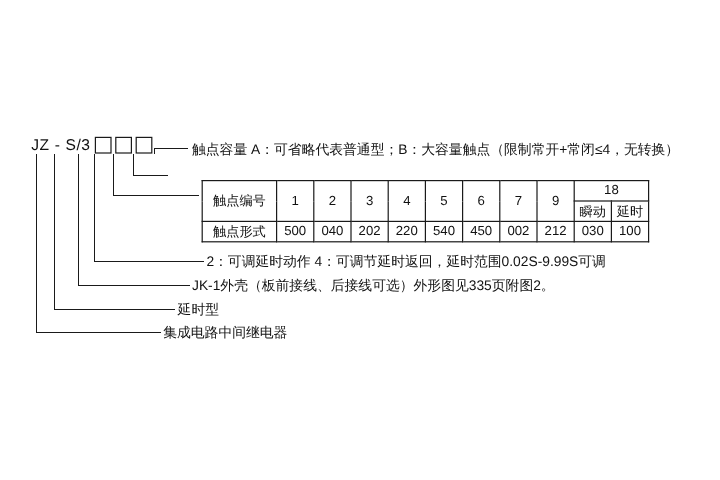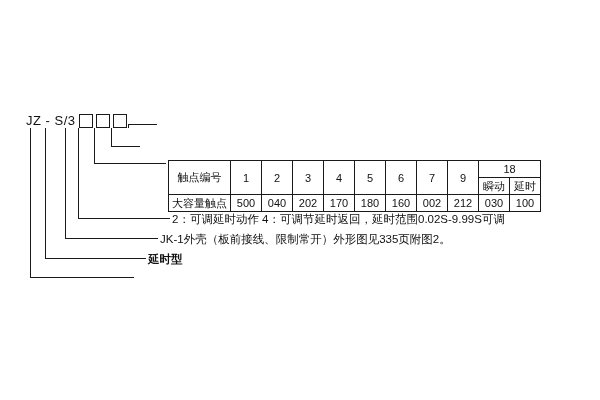--- a/index.html
+++ b/index.html
@@ -57,28 +57,28 @@
   .anno {
     position: absolute;
     font-size: 11.5px;
     line-height: 14px;
     white-space: nowrap;
   }
   .anno-1 { left: 160px; top: 118px; }
   .anno-2 { left: 143px; top: 140px; }
   .anno-4 { left: 172px; top: 212px; text-align: center; }
   .anno-5 { left: 160px; top: 232px; }
-  .anno-6 { left: 148px; top: 252px; font-weight: bold; }
+  .anno-6 { left: 148px; top: 252px; }
   .anno-7 { left: 136px; top: 271px; }
 
   
   .tbl-wrap {
     position: absolute;
     left: 168px;
-    top: 160px;
+    top: 150px;
   }
   table.contact-table {
     border-collapse: collapse;
     font-size: 11px;
     table-layout: fixed;
   }
   table.contact-table td,
   table.contact-table th {
     border: 1px solid #1a1a1a;
     text-align: center;
@@ -128,23 +128,25 @@
       <path d="M78.5,128 L78.5,218 L170,218"></path>
 
       <path d="M65.5,128 L65.5,238 L158,238"></path>
 
       <path d="M45.5,128 L45.5,258 L146,258"></path>
 
       <path d="M30.5,128 L30.5,277 L134,277"></path>
     </g>
   </svg>
 
+  <div class="anno anno-1">触点容量  A：可省略代表普通型；B：大容量触点（限制常开+常闭≤4，无转换）</div>
   <div class="anno anno-4">2：可调延时动作   4：可调节延时返回，延时范围0.02S-9.99S可调</div>
-  <div class="anno anno-5">JK-1外壳（板前接线、限制常开）外形图见335页附图2。</div>
+  <div class="anno anno-5">JK-1外壳（板前接线、后接线可选）外形图见335页附图2。</div>
   <div class="anno anno-6">延时型</div>
+  <div class="anno anno-7">集成电路中间继电器</div>
 
   <div class="tbl-wrap">
     <table class="contact-table">
       <tbody>
           <tr class="row-h">
         <td class="label-cell" rowspan="2">触点编号</td>
         <td class="num-cell" rowspan="2">1</td>
         <td class="num-cell" rowspan="2">2</td>
         <td class="num-cell" rowspan="2">3</td>
         <td class="num-cell" rowspan="2">4</td>
@@ -152,27 +154,27 @@
         <td class="num-cell" rowspan="2">6</td>
         <td class="num-cell" rowspan="2">7</td>
         <td class="num-cell" rowspan="2">9</td>
         <td class="wide-head" colspan="2">18</td>
       </tr>
       <tr class="row-h">
         <td class="sub-cell">瞬动</td>
         <td class="sub-cell">延时</td>
       </tr>
       <tr class="row-h">
-        <td class="label-cell">大容量触点</td>
+        <td class="label-cell">触点形式</td>
         <td class="num-cell">500</td>
         <td class="num-cell">040</td>
         <td class="num-cell">202</td>
-        <td class="num-cell">170</td>
-        <td class="num-cell">180</td>
-        <td class="num-cell">160</td>
+        <td class="num-cell">220</td>
+        <td class="num-cell">540</td>
+        <td class="num-cell">450</td>
         <td class="num-cell">002</td>
         <td class="num-cell">212</td>
         <td class="sub-cell">030</td>
         <td class="sub-cell">100</td>
       </tr>
     </tbody>
       </table>
   </div>
 
 </div>

